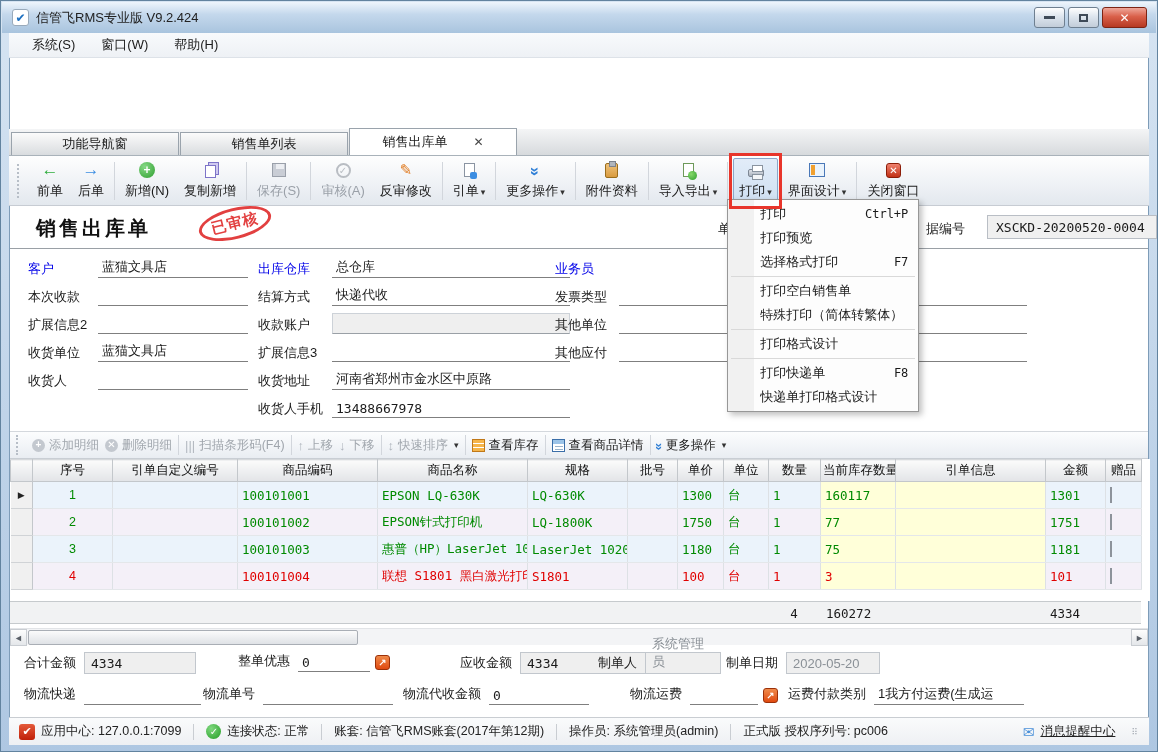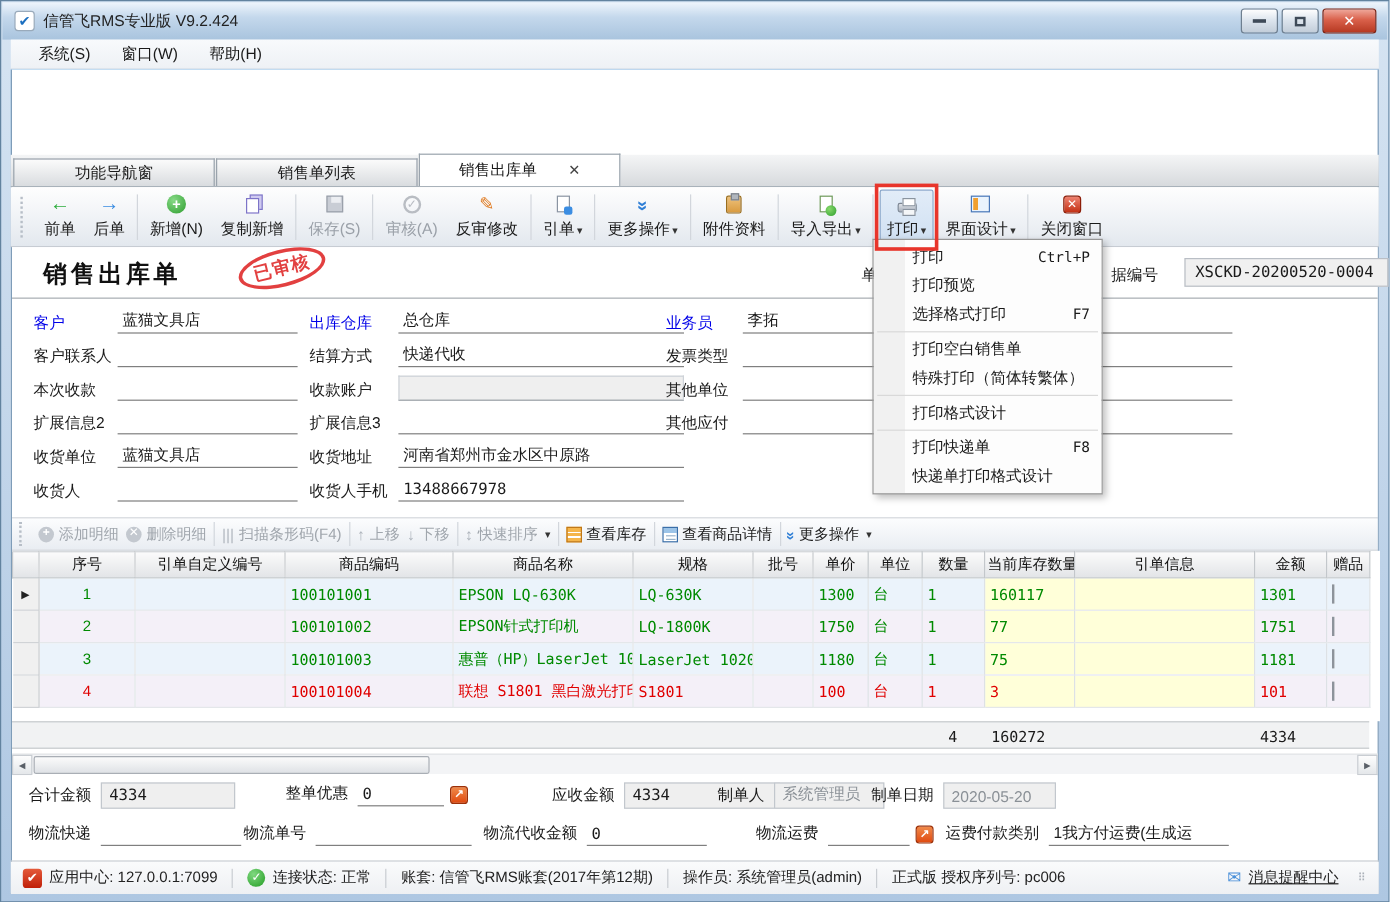--- a/index.html
+++ b/index.html
@@ -389,24 +389,20 @@
     <span class="docno-v">XSCKD-20200520-0004</span>
   </div>
 
   <div class="formarea">
     <div class="fcol fc1">
       <div class="frow">
           <span class="flab req">客户</span>
           <span class="fval">蓝猫文具店</span>
         </div>
       <div class="frow">
-          <span class="flab">客户联系人</span>
-          <span class="fval"></span>
-        </div>
-      <div class="frow">
           <span class="flab">本次收款</span>
           <span class="fval"></span>
         </div>
       <div class="frow">
           <span class="flab">扩展信息2</span>
           <span class="fval"></span>
         </div>
       <div class="frow">
           <span class="flab">收货单位</span>
           <span class="fval">蓝猫文具店</span>
@@ -438,21 +434,20 @@
           <span class="fval">河南省郑州市金水区中原路</span>
         </div>
       <div class="frow">
           <span class="flab">收货人手机</span>
           <span class="fval mono">13488667978</span>
         </div>
     </div>
     <div class="fcol fc3">
       <div class="frow">
           <span class="flab req">业务员</span>
-          <span class="fval">李拓</span>
         </div>
       <div class="frow">
           <span class="flab">发票类型</span>
           <span class="fval"></span>
         </div>
       <div class="frow">
           <span class="flab">其他单位</span>
           <span class="fval"></span>
         </div>
       <div class="frow">
@@ -634,21 +629,21 @@
         <span class="flab">整单优惠</span>
         <span class="fline mono" style="width:72px">0</span>
         <span class="calc">↗</span>
       </div>
     <div class="ff" style="left:450px;top:6px">
         <span class="flab">应收金额</span>
         <span class="fbox" style="width:130px">4334</span>
       </div>
     <div class="ff" style="left:588px;top:6px">
         <span class="flab">制单人</span>
-        <span class="fbox dim" style="width:92px">系统管理员</span>
+        <span class="fbox dim" style="width:76px">系统管理员</span>
       </div>
     <div class="ff" style="left:716px;top:6px">
         <span class="flab">制单日期</span>
         <span class="fbox dim mono" style="width:94px">2020-05-20</span>
       </div>
 
     <div class="ff" style="left:14px;top:39px">
         <span class="flab">物流快递</span>
         <span class="fline" style="width:117px"></span>
       </div>

